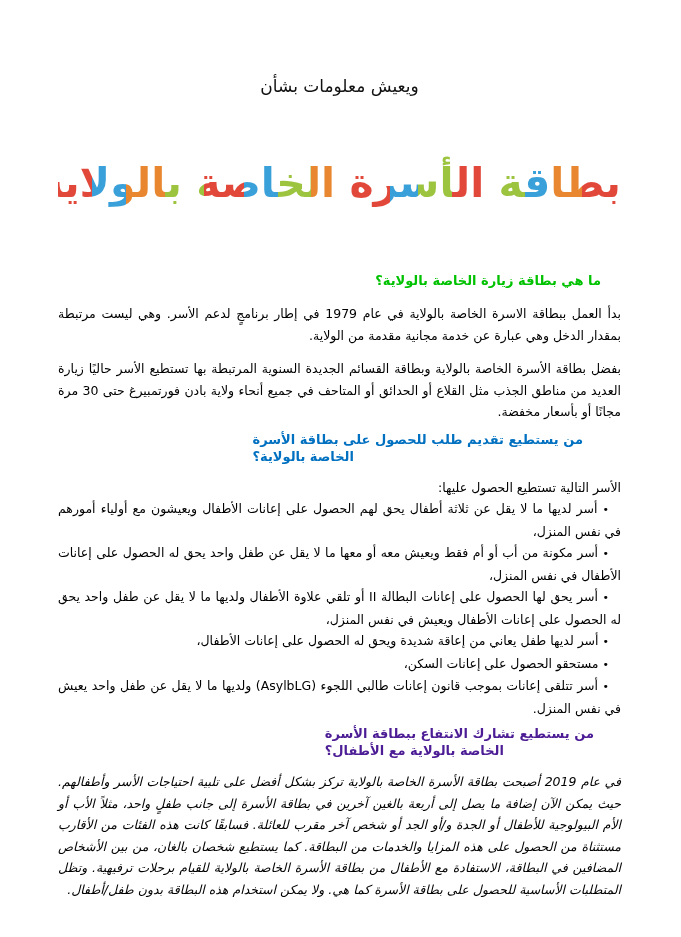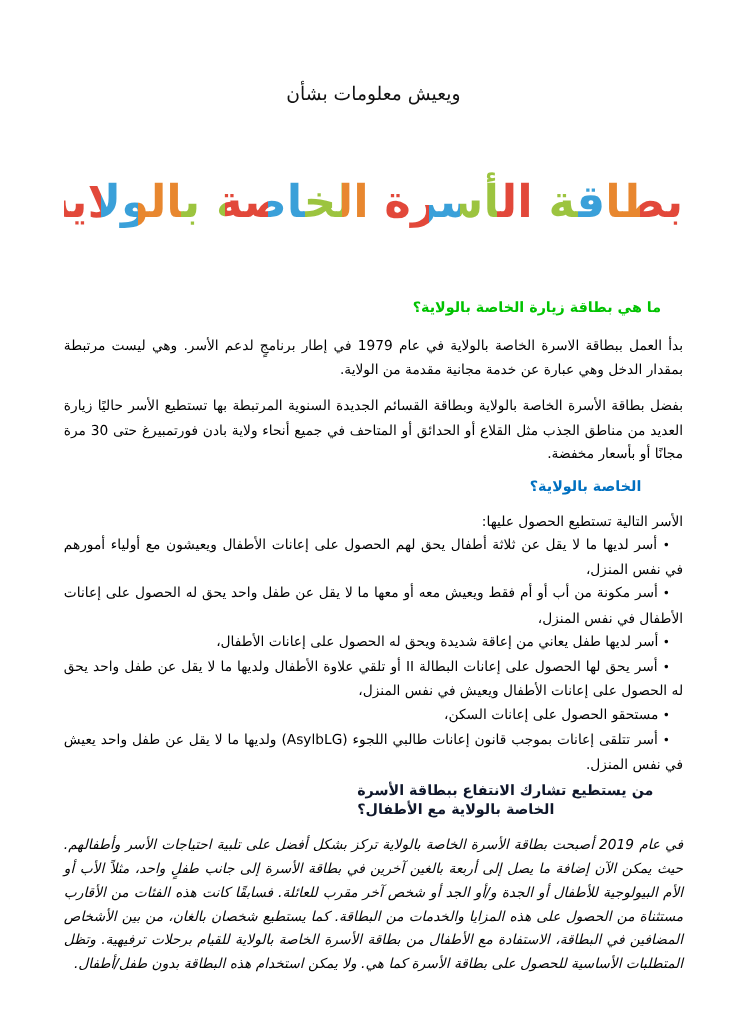--- a/index.html
+++ b/index.html
@@ -76,34 +76,35 @@
 
   <h1 class="doc-title" id="doc-title" style="color: transparent; background-image: linear-gradient(to left, rgb(226, 72, 58) 0%, rgb(226, 72, 58) 7%, rgb(232, 135, 47) 7%, rgb(232, 135, 47) 12%, rgb(58, 160, 217) 12%, rgb(58, 160, 217) 17%, rgb(156, 196, 63) 17%, rgb(156, 196, 63) 24%, rgb(226, 72, 58) 24%, rgb(226, 72, 58) 30%, rgb(156, 196, 63) 30%, rgb(156, 196, 63) 36%, rgb(58, 160, 217) 36%, rgb(58, 160, 217) 41%, rgb(226, 72, 58) 41%, rgb(226, 72, 58) 49%, rgb(232, 135, 47) 49%, rgb(232, 135, 47) 55%, rgb(156, 196, 63) 55%, rgb(156, 196, 63) 61%, rgb(58, 160, 217) 61%, rgb(58, 160, 217) 67%, rgb(226, 72, 58) 67%, rgb(226, 72, 58) 74%, rgb(156, 196, 63) 74%, rgb(156, 196, 63) 81%, rgb(232, 135, 47) 81%, rgb(232, 135, 47) 88%, rgb(58, 160, 217) 88%, rgb(58, 160, 217) 94%, rgb(226, 72, 58) 94%, rgb(226, 72, 58) 100%); background-clip: text;">بطاقة الأسرة الخاصة بالولاية</h1>
 
   <h2 class="sec-heading h-right m-h1" style="color: rgb(0, 194, 0);">ما هي بطاقة زيارة الخاصة بالولاية؟</h2>
   <p class="body m-p1">بدأ العمل ببطاقة الاسرة الخاصة بالولاية في عام 1979 في إطار برنامجٍ لدعم الأسر. وهي ليست مرتبطة بمقدار الدخل وهي عبارة عن خدمة مجانية مقدمة من الولاية.</p>
 
   <p class="body m-p2">بفضل بطاقة الأسرة الخاصة بالولاية وبطاقة القسائم الجديدة السنوية المرتبطة بها تستطيع الأسر حاليًا زيارة العديد من مناطق الجذب مثل القلاع أو الحدائق أو المتاحف في جميع أنحاء ولاية بادن فورتمبيرغ حتى 30 مرة مجانًا أو بأسعار مخفضة.</p>
 
   <div class="h-block-wrap m-h3">
     <h2 class="sec-heading h-block" style="color: rgb(0, 112, 192);">
+      <span class="h-line">من يستطيع تقديم طلب للحصول على بطاقة الأسرة</span>
       <span class="h-line">الخاصة بالولاية؟</span>
     </h2>
   </div>
   <div class="intro-line m-int">الأسر التالية تستطيع الحصول عليها:</div>
   <ul class="bullets">
     <li class="body"><span class="bullet-marker">•</span> <span>أسر لديها ما لا يقل عن ثلاثة أطفال يحق لهم الحصول على إعانات الأطفال ويعيشون مع أولياء أمورهم في نفس المنزل،</span></li>
     <li class="body"><span class="bullet-marker">•</span> <span>أسر مكونة من أب أو أم فقط ويعيش معه أو معها ما لا يقل عن طفل واحد يحق له الحصول على إعانات الأطفال في نفس المنزل،</span></li>
+    <li class="body"><span class="bullet-marker">•</span> <span>أسر يحق لها الحصول على إعانات البطالة II أو تلقي علاوة الأطفال ولديها ما لا يقل عن طفل واحد يحق له الحصول على إعانات الأطفال ويعيش في نفس المنزل،</span></li>
     <li class="body"><span class="bullet-marker">•</span> <span>أسر لديها طفل يعاني من إعاقة شديدة ويحق له الحصول على إعانات الأطفال،</span></li>
-    <li class="body"><span class="bullet-marker">•</span> <span>أسر يحق لها الحصول على إعانات البطالة II أو تلقي علاوة الأطفال ولديها ما لا يقل عن طفل واحد يحق له الحصول على إعانات الأطفال ويعيش في نفس المنزل،</span></li>
     <li class="body"><span class="bullet-marker">•</span> <span>مستحقو الحصول على إعانات السكن،</span></li>
     <li class="body"><span class="bullet-marker">•</span> <span>أسر تتلقى إعانات بموجب قانون إعانات طالبي اللجوء (AsylbLG) ولديها ما لا يقل عن طفل واحد يعيش في نفس المنزل.</span></li>
   </ul>
 
   <div class="h-block-wrap m-h4">
-    <h2 class="sec-heading h-block" style="color: #0f172a;">
+    <h2 class="sec-heading h-block" style="color: #4c1d95;">
       <span class="h-line">من يستطيع تشارك الانتفاع ببطاقة الأسرة</span>
       <span class="h-line">الخاصة بالولاية مع الأطفال؟</span>
     </h2>
   </div>
   <p class="body m-pl">في عام 2019 أصبحت بطاقة الأسرة الخاصة بالولاية تركز بشكل أفضل على تلبية احتياجات الأسر وأطفالهم. حيث يمكن الآن إضافة ما يصل إلى أربعة بالغين آخرين في بطاقة الأسرة إلى جانب طفلٍ واحد، مثلاً الأب أو الأم البيولوجية للأطفال أو الجدة و/أو الجد أو شخص آخر مقرب للعائلة. فسابقًا كانت هذه الفئات من الأقارب مستثناة من الحصول على هذه المزايا والخدمات من البطاقة. كما يستطيع شخصان بالغان، من بين الأشخاص المضافين في البطاقة، الاستفادة مع الأطفال من بطاقة الأسرة الخاصة بالولاية للقيام برحلات ترفيهية. وتظل المتطلبات الأساسية للحصول على بطاقة الأسرة كما هي. ولا يمكن استخدام هذه البطاقة بدون طفل/أطفال.</p>
 
 </div>
 
 </body></html>

